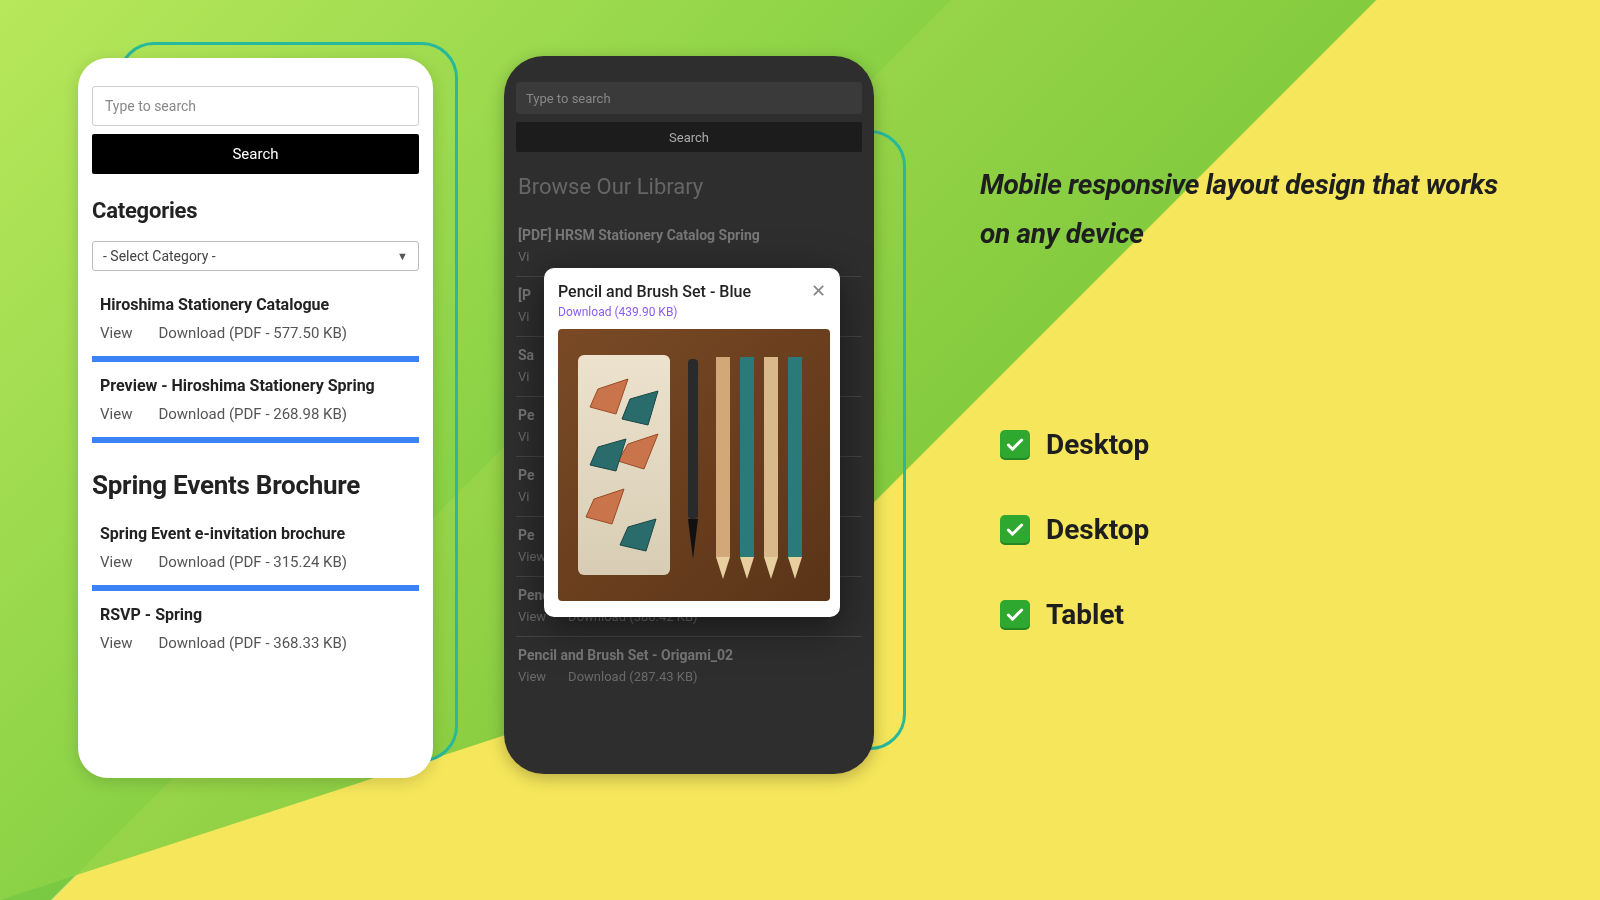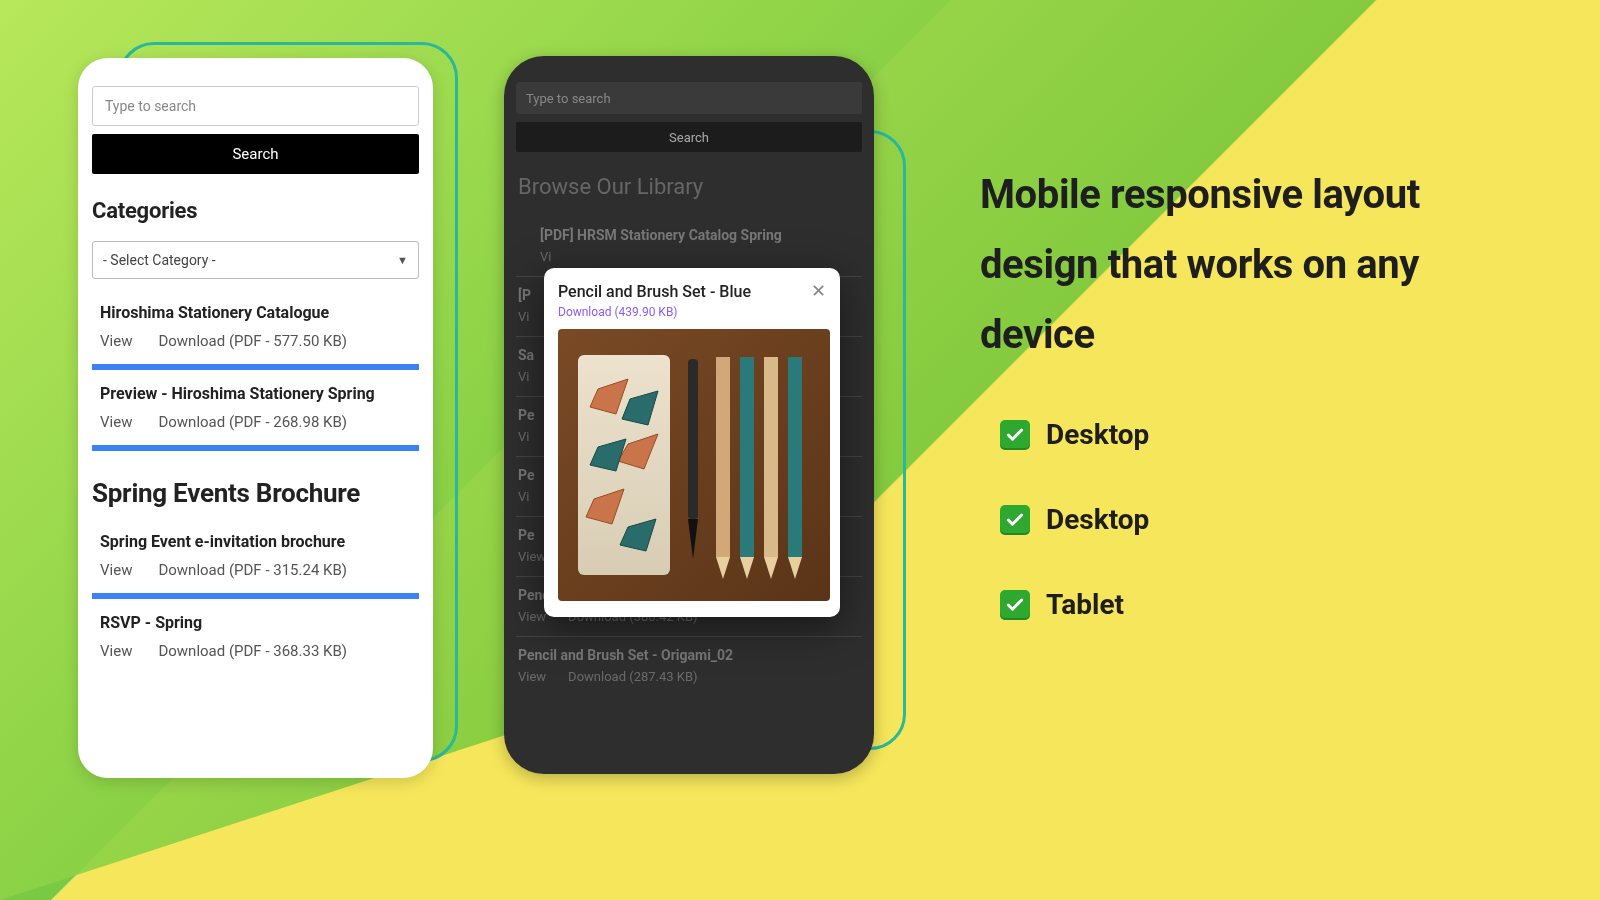--- a/index.html
+++ b/index.html
@@ -48,21 +48,21 @@
     width: 100%; height: 40px; margin-top: 8px;
     background: #000; color: #fff; font-size: 15px;
     display: flex; align-items: center; justify-content: center;
     border-radius: 2px;
   }
   .p1-h { font-weight: 700; margin-top: 24px; letter-spacing: -.01em; }
   .p1-h.cat { font-size: 22px; }
   .p1-h.cata { font-size: 24px; }
   .p1-h.spring { font-size: 26px; }
   .p1-select {
-    margin-top: 18px; width: 100%; height: 38px;
+    margin-top: 18px; width: 100%; height: 30px;
     border: 1px solid #bbb; border-radius: 3px; font-size: 14px;
     display: flex; align-items: center; justify-content: space-between;
     padding: 0 10px; color: #444;
   }
   .p1-select .chev { font-size: 11px; color: #555; }
   .p1-item { padding: 14px 4px 14px 8px; border-bottom: 6px solid #3b82f6; }
   .p1-item .title { font-weight: 700; font-size: 16px; color: #222; }
   .p1-item .row { margin-top: 10px; display: flex; gap: 26px; font-size: 15px; color: #555; }
   .p1-items { margin-top: 10px; }
 
@@ -81,21 +81,21 @@
     width: 100%; height: 32px; background: #3a3a3a; border-radius: 3px;
     display: flex; align-items: center; padding: 0 10px; font-size: 13px; color: #888;
   }
   .p2-btn {
     width: 100%; height: 30px; margin-top: 8px; background: #1c1c1c;
     display: flex; align-items: center; justify-content: center; font-size: 13px; color: #aaa; border-radius: 2px;
   }
   .p2-h { font-weight: 400; font-size: 22px; color: #666; margin-top: 22px; margin-left: 2px; }
   .p2-list { margin-top: 18px; }
   .p2-item { padding: 10px 2px 12px 2px; border-top: 1px solid #444; }
-  .p2-item:first-child { border-top: none; margin-left: 22px; }
+  .p2-item:first-child { border-top: none; }
   .p2-item .t { color: #777; font-size: 14px; font-weight: 700; }
   .p2-item .r { margin-top: 6px; font-size: 13px; color: #6a6a6a; display: flex; gap: 22px; }
 
   .modal {
     position: absolute; left: 28px; top: 186px; width: 296px;
     background: #fff; border-radius: 10px; padding: 14px 14px 16px 14px;
     box-shadow: 0 10px 40px rgba(0,0,0,.5);
     color: #222;
   }
   .modal .mhead { display: flex; justify-content: space-between; align-items: flex-start; }
@@ -103,24 +103,25 @@
   .modal .close { font-size: 18px; color: #888; line-height: 1; cursor: pointer; }
   .modal .msub { font-size: 12px; color: #8b5cf6; margin-top: 4px; }
   .modal .mimg { margin-top: 10px; width: 272px; height: 272px; border-radius: 4px; overflow: hidden; }
 
   
   .modal svg { display: block; }
 
   
   .headline {
     position: absolute; left: 980px; top: 160px; width: 540px;
-    font-size: 40px; font-weight: 700; color: #1e1e1e; line-height: 1.75;
+    font-size: 28px; font-weight: 700; color: #1e1e1e; line-height: 1.75;
     letter-spacing: -.01em;
-  }
-  .checks { position: absolute; left: 1000px; top: 418px; }
+    font-style: italic;
+  }
+  .checks { position: absolute; left: 1000px; top: 428px; }
   .check-row { display: flex; align-items: center; gap: 16px; font-size: 28px; font-weight: 700; color: #1e1e1e; margin-bottom: 52px; }
   .check {
     width: 30px; height: 30px; border-radius: 5px; background: #2fa82f;
     display: flex; align-items: center; justify-content: center;
     box-shadow: inset 0 -2px 0 rgba(0,0,0,.2);
   }
   .check svg { width: 20px; height: 20px; }
 </style>
 </head>
 <body>

